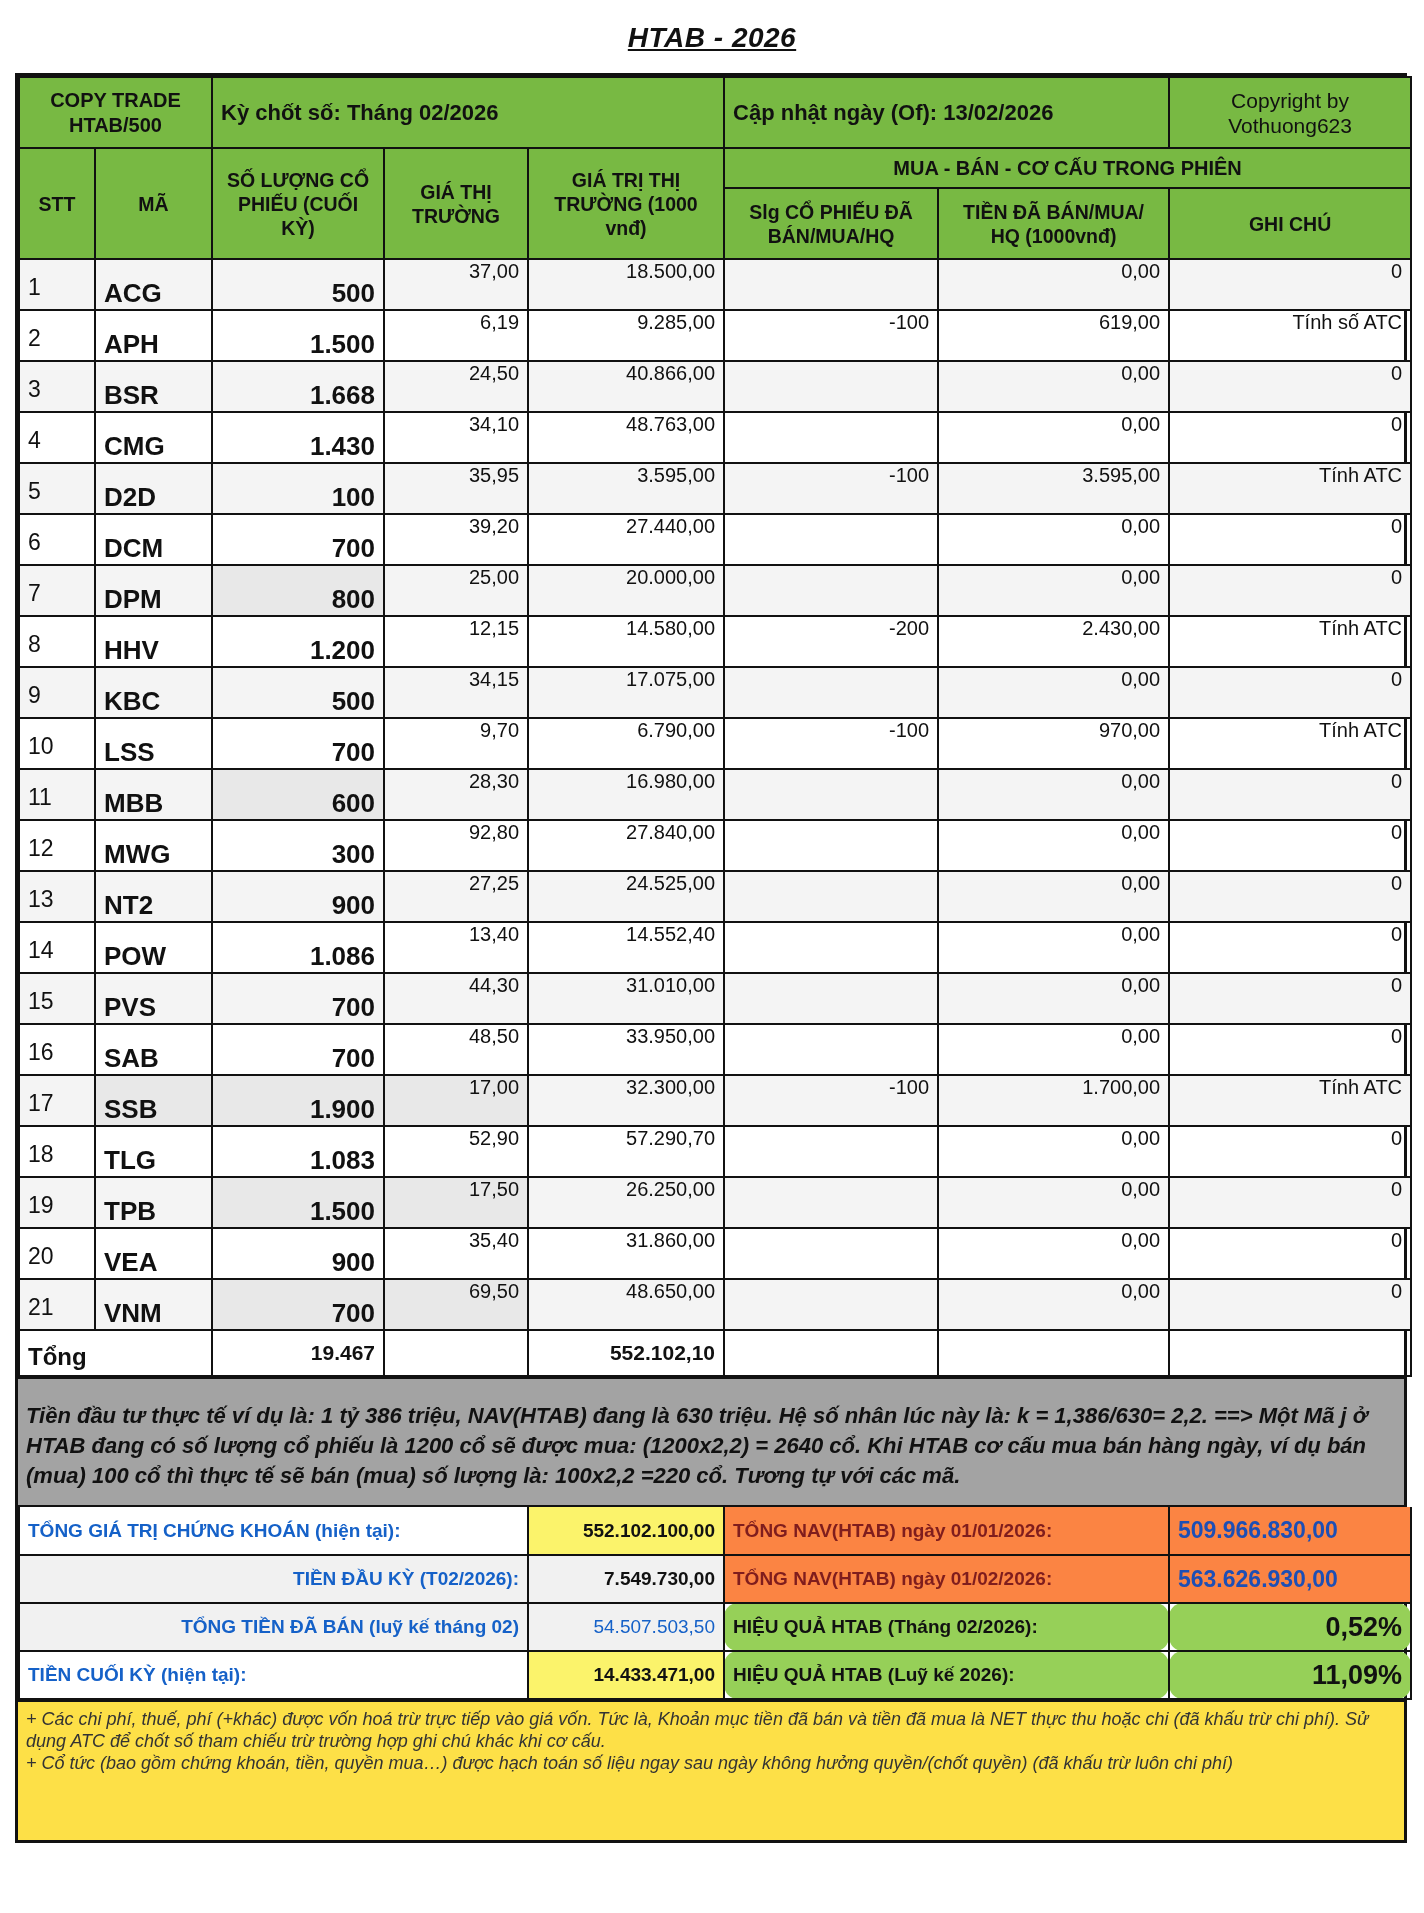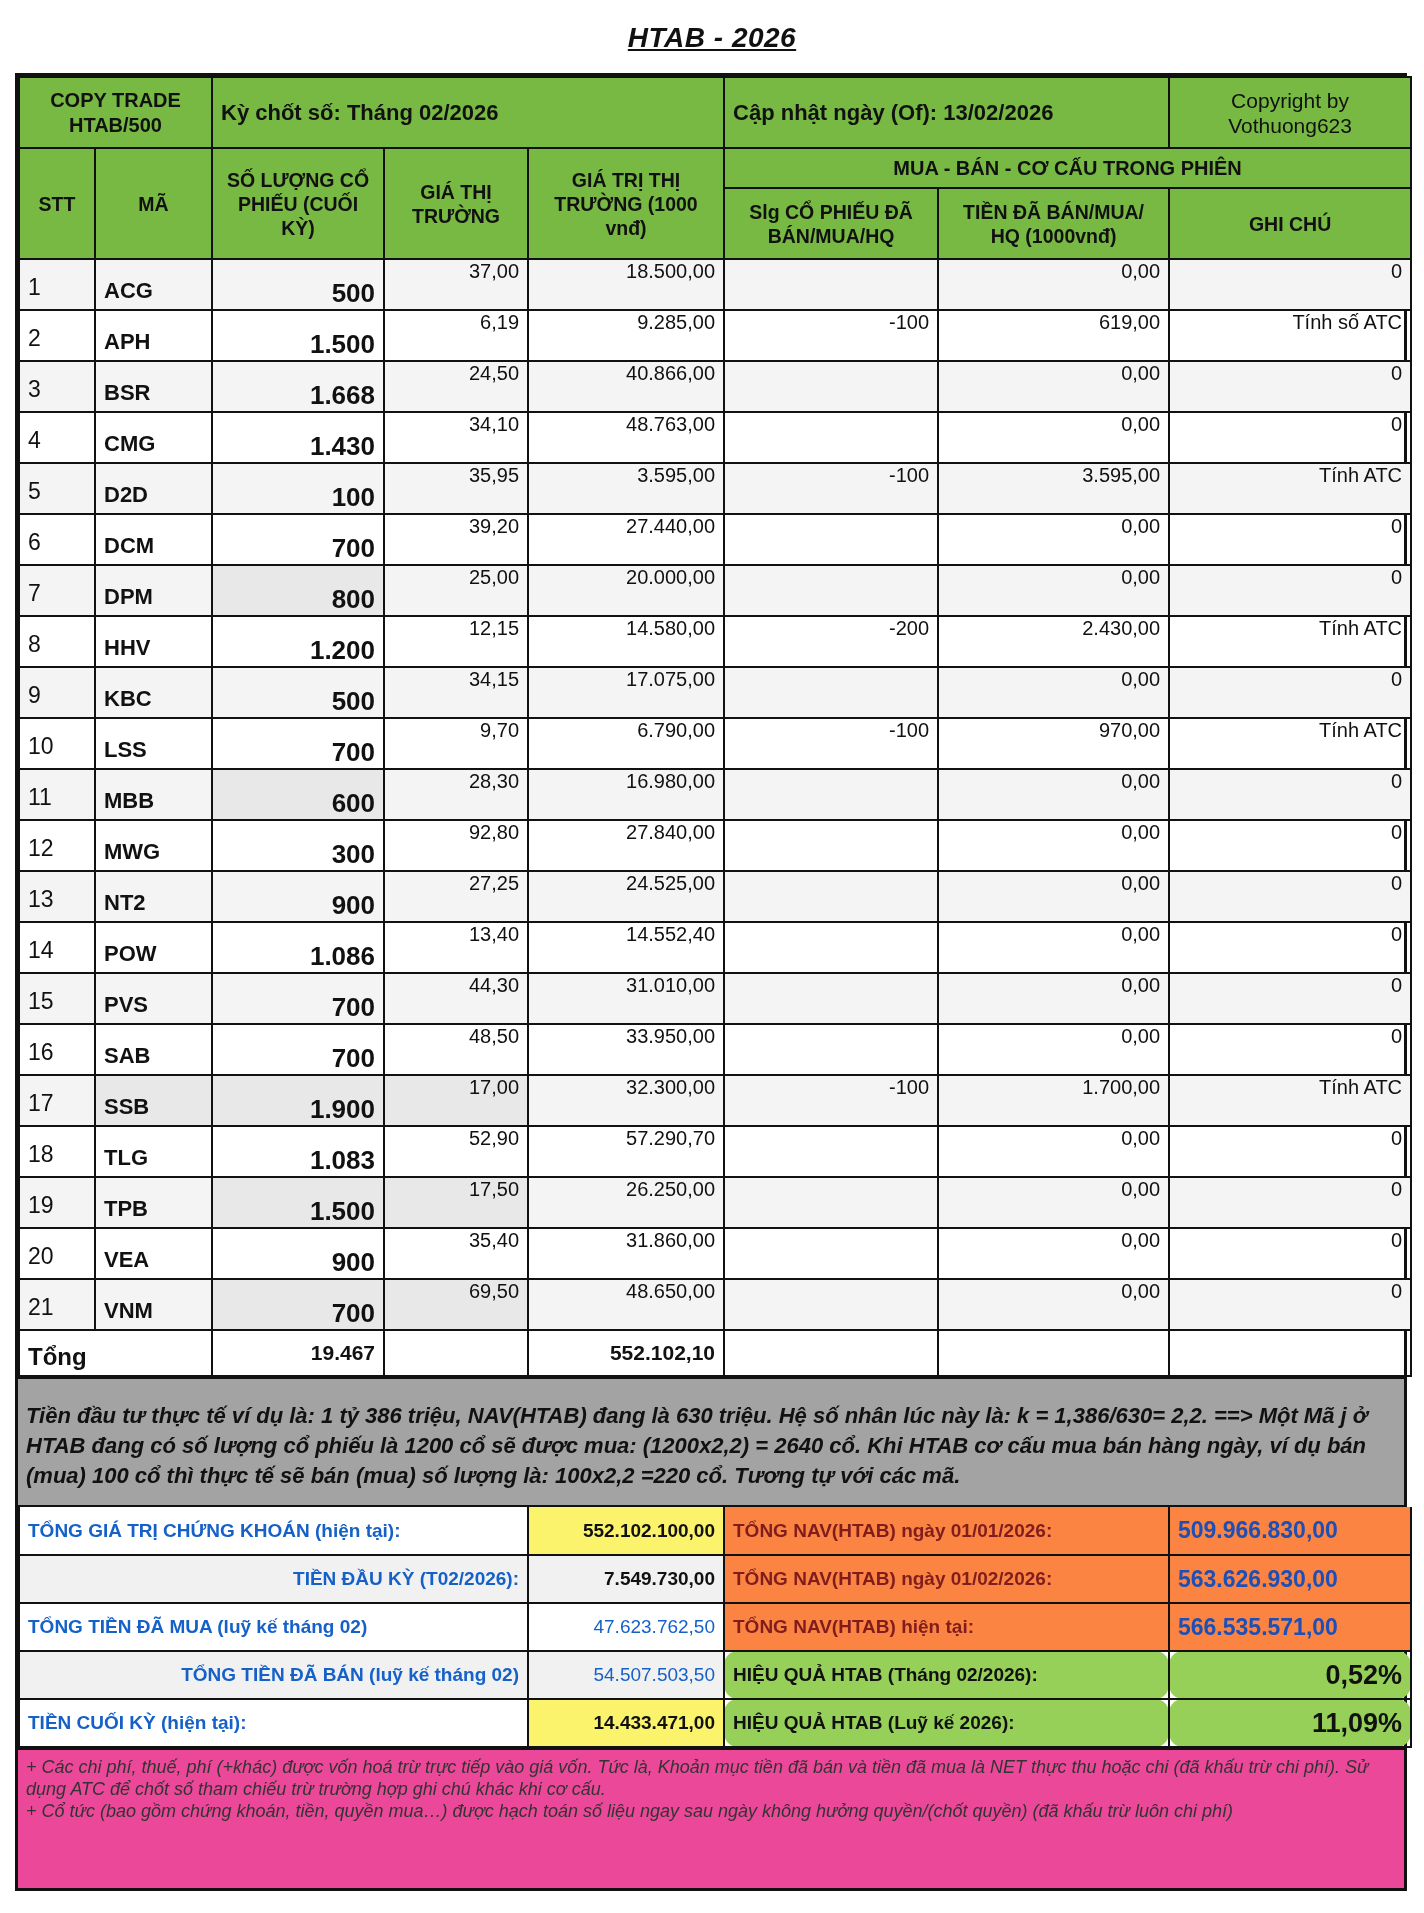--- a/index.html
+++ b/index.html
@@ -17,21 +17,21 @@
   table.grid td, table.grid th { border: 2.5px solid #111; padding: 0 8px; box-sizing: border-box; }
   .green { background: #78b943; }
   .hdr-top td { height: 71px; font-weight: bold; font-size: 22px; }
   .hdr-top .copy { text-align: center; font-size: 20px; line-height: 25px; }
   .hdr-top .copyright { text-align: center; font-weight: normal; font-size: 21px; line-height: 25px; }
   .hdr th { font-weight: bold; font-size: 19.5px; text-align: center; line-height: 24px; color: #111; }
   .hdr .grp { height: 40px; font-size: 20px; }
   .hdr .sub { height: 71px; }
   .row td { height: 51px; font-size: 20px; vertical-align: top; padding-top: 10px; }
   .row td.stt { font-size: 23px; padding-top: 14px; }
-  .row td.ma { font-weight: bold; font-size: 22px; padding-top: 18px; }
+  .row td.ma { font-weight: bold; font-size: 26px; padding-top: 18px; }
   .row td.qty { font-weight: bold; font-size: 26px; text-align: right; padding-top: 18px; }
   .row td.num { text-align: right; }
   .row.alt td { background: #f4f4f4; }
   .row td.shade { background: #e8e8e8 !important; }
   .total td { height: 46px; font-weight: bold; font-size: 21px; }
   .total td.lbl { font-size: 24px; padding-top: 8px; }
   .purple {
     background: #a3a3a3; border-top: 2.5px solid #111; border-bottom: 2.5px solid #111;
     padding: 22px 8px 14px 8px; font-weight: bold; font-style: italic; font-size: 22px; line-height: 30px;
     color: #111;
@@ -45,21 +45,21 @@
   .val.blue { color: #1561c8; font-weight: normal; }
   .yellow { background: #fbf36b; }
   .lgray { background: #f1f1f1; text-align: right; }
   .orange { background: #fb8443; }
   .orange-lbl { color: #7f1d1d; font-weight: bold; }
   .orange-val { color: #1d4fb5; font-weight: bold; font-size: 23px !important; }
   .lime { background: #96d058; border-radius: 14px; }
   .lime-lbl { font-weight: bold; color: #111; }
   .lime-val { font-weight: bold; font-size: 27px !important; text-align: right; }
   .notes {
-    background: #ec4899; border-top: 2.5px solid #111; height: 140px; box-sizing: border-box;
+    background: #fde047; border-top: 2.5px solid #111; height: 140px; box-sizing: border-box;
     padding: 6px 8px; font-style: italic; font-size: 18px; line-height: 22px; color: #333;
   }
   .notes p { margin: 0; }
 </style>
 </head>
 <body>
 
 <div class="title">HTAB - 2026</div>
 
 <div class="sheet">
@@ -342,26 +342,20 @@
           <td class="orange orange-lbl">TỔNG NAV(HTAB) ngày 01/01/2026:</td>
           <td class="orange orange-val">509.966.830,00</td>
         </tr>
         <tr>
           <td class="blue-lbl lgray">TIỀN ĐẦU KỲ (T02/2026):</td>
           <td class="val black lgray">7.549.730,00</td>
           <td class="orange orange-lbl">TỔNG NAV(HTAB) ngày 01/02/2026:</td>
           <td class="orange orange-val">563.626.930,00</td>
         </tr>
         <tr>
-          <td class="blue-lbl ">TỔNG TIỀN ĐÃ MUA (luỹ kế tháng 02)</td>
-          <td class="val blue ">47.623.762,50</td>
-          <td class="orange orange-lbl">TỔNG NAV(HTAB) hiện tại:</td>
-          <td class="orange orange-val">566.535.571,00</td>
-        </tr>
-        <tr>
           <td class="blue-lbl lgray">TỔNG TIỀN ĐÃ BÁN (luỹ kế tháng 02)</td>
           <td class="val blue lgray">54.507.503,50</td>
           <td class="lime lime-lbl">HIỆU QUẢ HTAB (Tháng 02/2026):</td>
           <td class="lime lime-val">0,52%</td>
         </tr>
         <tr>
           <td class="blue-lbl ">TIỀN CUỐI KỲ (hiện tại):</td>
           <td class="val black yellow">14.433.471,00</td>
           <td class="lime lime-lbl">HIỆU QUẢ HTAB (Luỹ kế 2026):</td>
           <td class="lime lime-val">11,09%</td>

